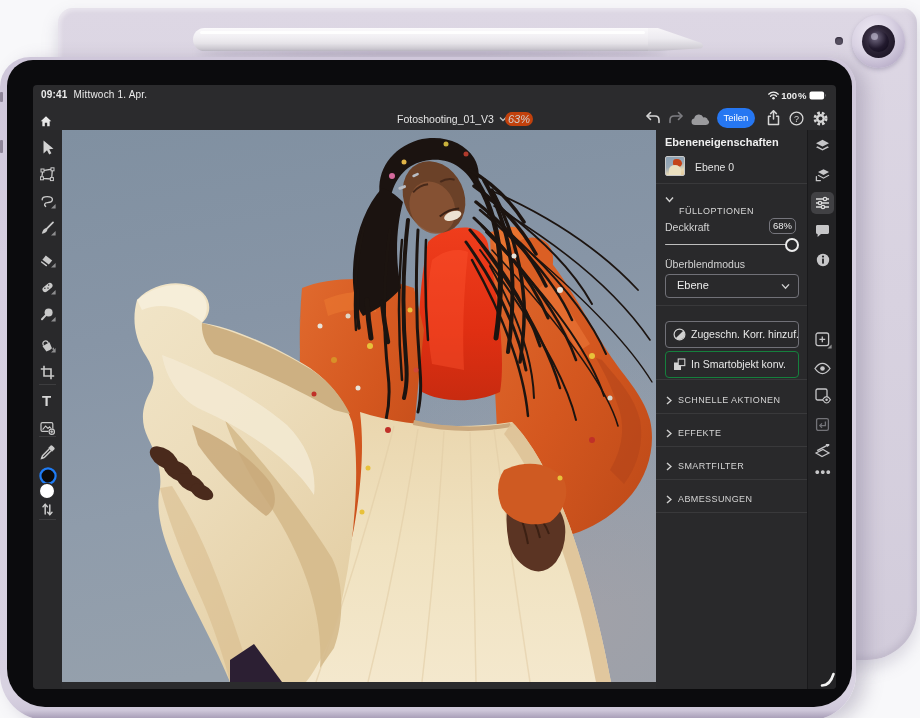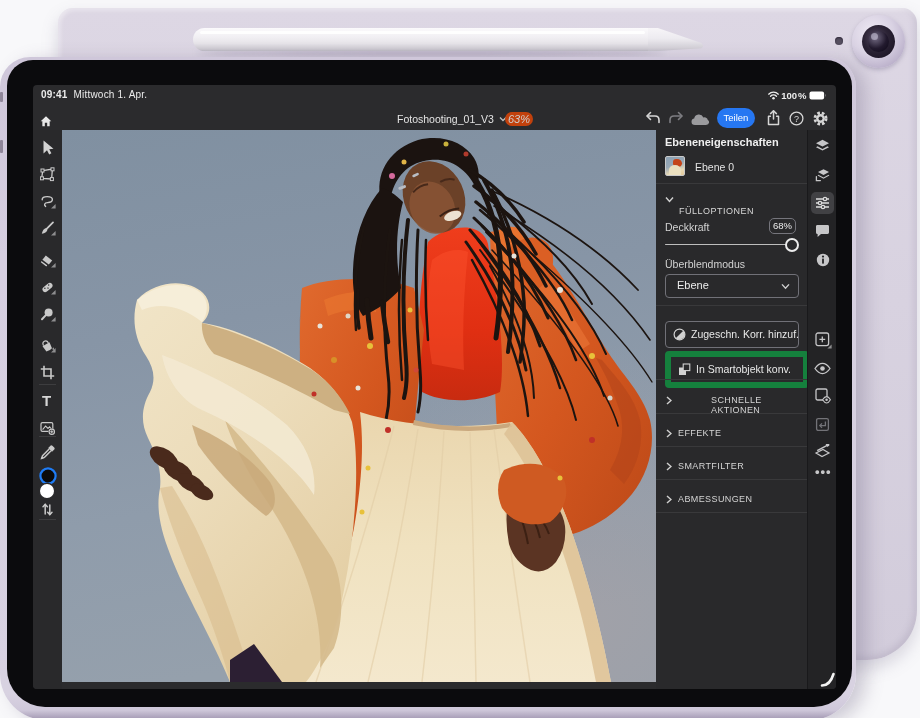--- a/index.html
+++ b/index.html
@@ -391,32 +391,32 @@
         </svg>
     </div>
     <div class="abs" style="left:0px;top:175px;width:151px;height:1px;background:#39393b;"></div>
     <div class="abs" style="left:9px;top:191px;width:132px;height:25px;border:1px solid #717178;border-radius:4px;">
       <svg class="abs" style="left:7px;top:6px;" width="13" height="13" viewBox="0 0 13 13">
           <circle cx="6.5" cy="6.5" r="5.4" fill="none" stroke="#d2d2d2" stroke-width="1.2"></circle>
           <path d="M2.7 10.3 A5.4 5.4 0 0 0 10.3 2.7 Z" fill="#d2d2d2"></path>
         </svg>
       <div class="abs" style="left:25px;top:6px;font-size:10.5px;color:#e8e8e8;white-space:nowrap;">Zugeschn. Korr. hinzuf.</div>
     </div>
-    <div class="abs" style="left:9px;top:221px;width:132px;height:25px;border:6px solid #15803d;border-radius:4px;">
+    <div class="abs" style="left:9px;top:221px;width:132px;height:25px;border:1px solid #15803d;border-radius:4px;">
       <svg class="abs" style="left:7px;top:6px;" width="13" height="13" viewBox="0 0 13 13">
           <rect x="1" y="4.5" width="7" height="7.5" fill="#d2d2d2"></rect>
           <rect x="5.2" y="1" width="6.6" height="6.6" fill="#29292b" stroke="#d2d2d2" stroke-width="1.1"></rect>
         </svg>
       <div class="abs" style="left:25px;top:6px;font-size:10.5px;color:#e8e8e8;white-space:nowrap;">In Smartobjekt konv.</div>
     </div>
     <div class="abs" style="left:0px;top:249px;width:151px;height:1px;background:#39393b;"></div>
     <svg class="abs" style="left:10px;top:266px;" width="6" height="9" viewBox="0 0 6 9">
         <path d="M1 1 L5 4.5 L1 8" fill="none" stroke="#cfcfcf" stroke-width="1.5"></path>
       </svg>
-    <div class="abs" style="left:22px;top:265px;font-size:9px;letter-spacing:.4px;color:#d4d4d4;margin-left:33px;">SCHNELLE AKTIONEN</div>
+    <div class="abs" style="left:22px;top:265px;font-size:9px;letter-spacing:.4px;color:#d4d4d4;">SCHNELLE AKTIONEN</div>
     <div class="abs" style="left:0px;top:283px;width:151px;height:1px;background:#39393b;"></div>
     <svg class="abs" style="left:10px;top:299px;" width="6" height="9" viewBox="0 0 6 9">
         <path d="M1 1 L5 4.5 L1 8" fill="none" stroke="#cfcfcf" stroke-width="1.5"></path>
       </svg>
     <div class="abs" style="left:22px;top:298px;font-size:9px;letter-spacing:.4px;color:#d4d4d4;">EFFEKTE</div>
     <div class="abs" style="left:0px;top:316px;width:151px;height:1px;background:#39393b;"></div>
     <svg class="abs" style="left:10px;top:332px;" width="6" height="9" viewBox="0 0 6 9">
         <path d="M1 1 L5 4.5 L1 8" fill="none" stroke="#cfcfcf" stroke-width="1.5"></path>
       </svg>
     <div class="abs" style="left:22px;top:331px;font-size:9px;letter-spacing:.4px;color:#d4d4d4;">SMARTFILTER</div>

